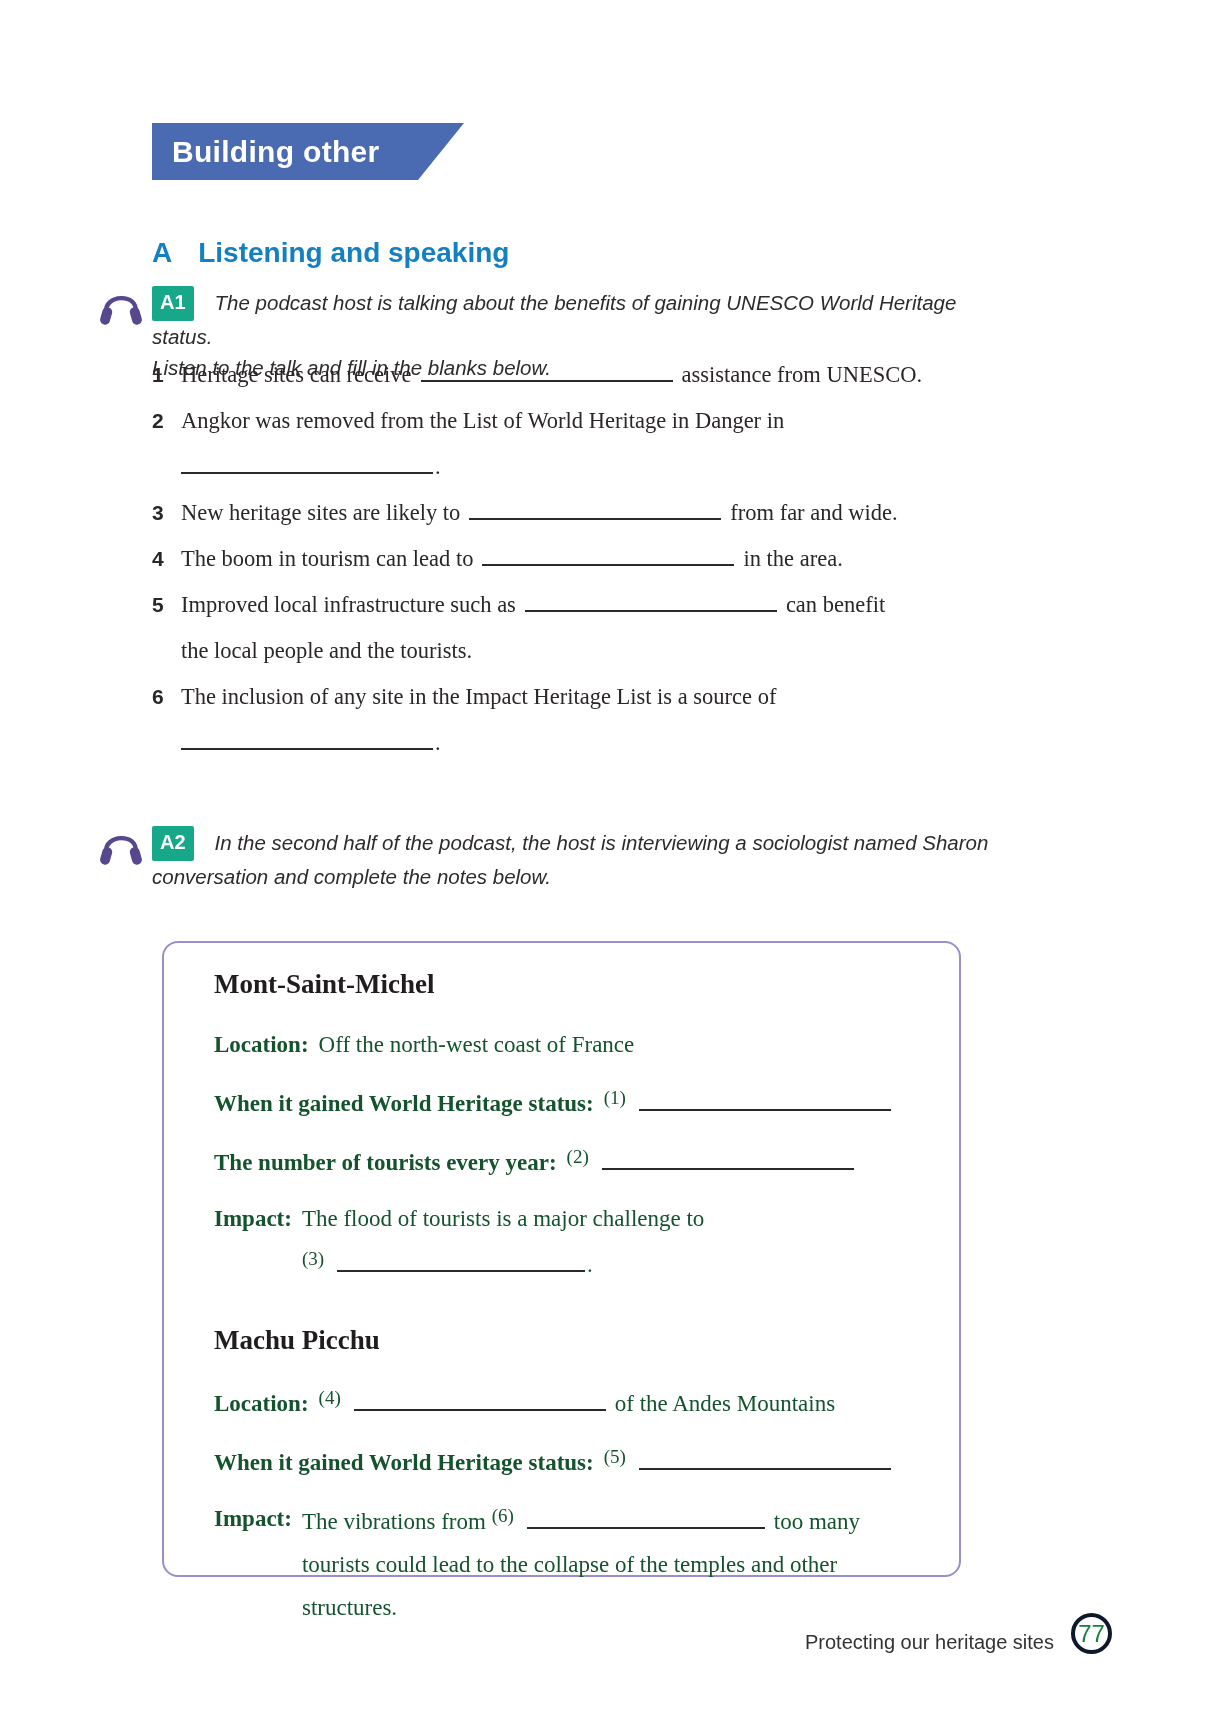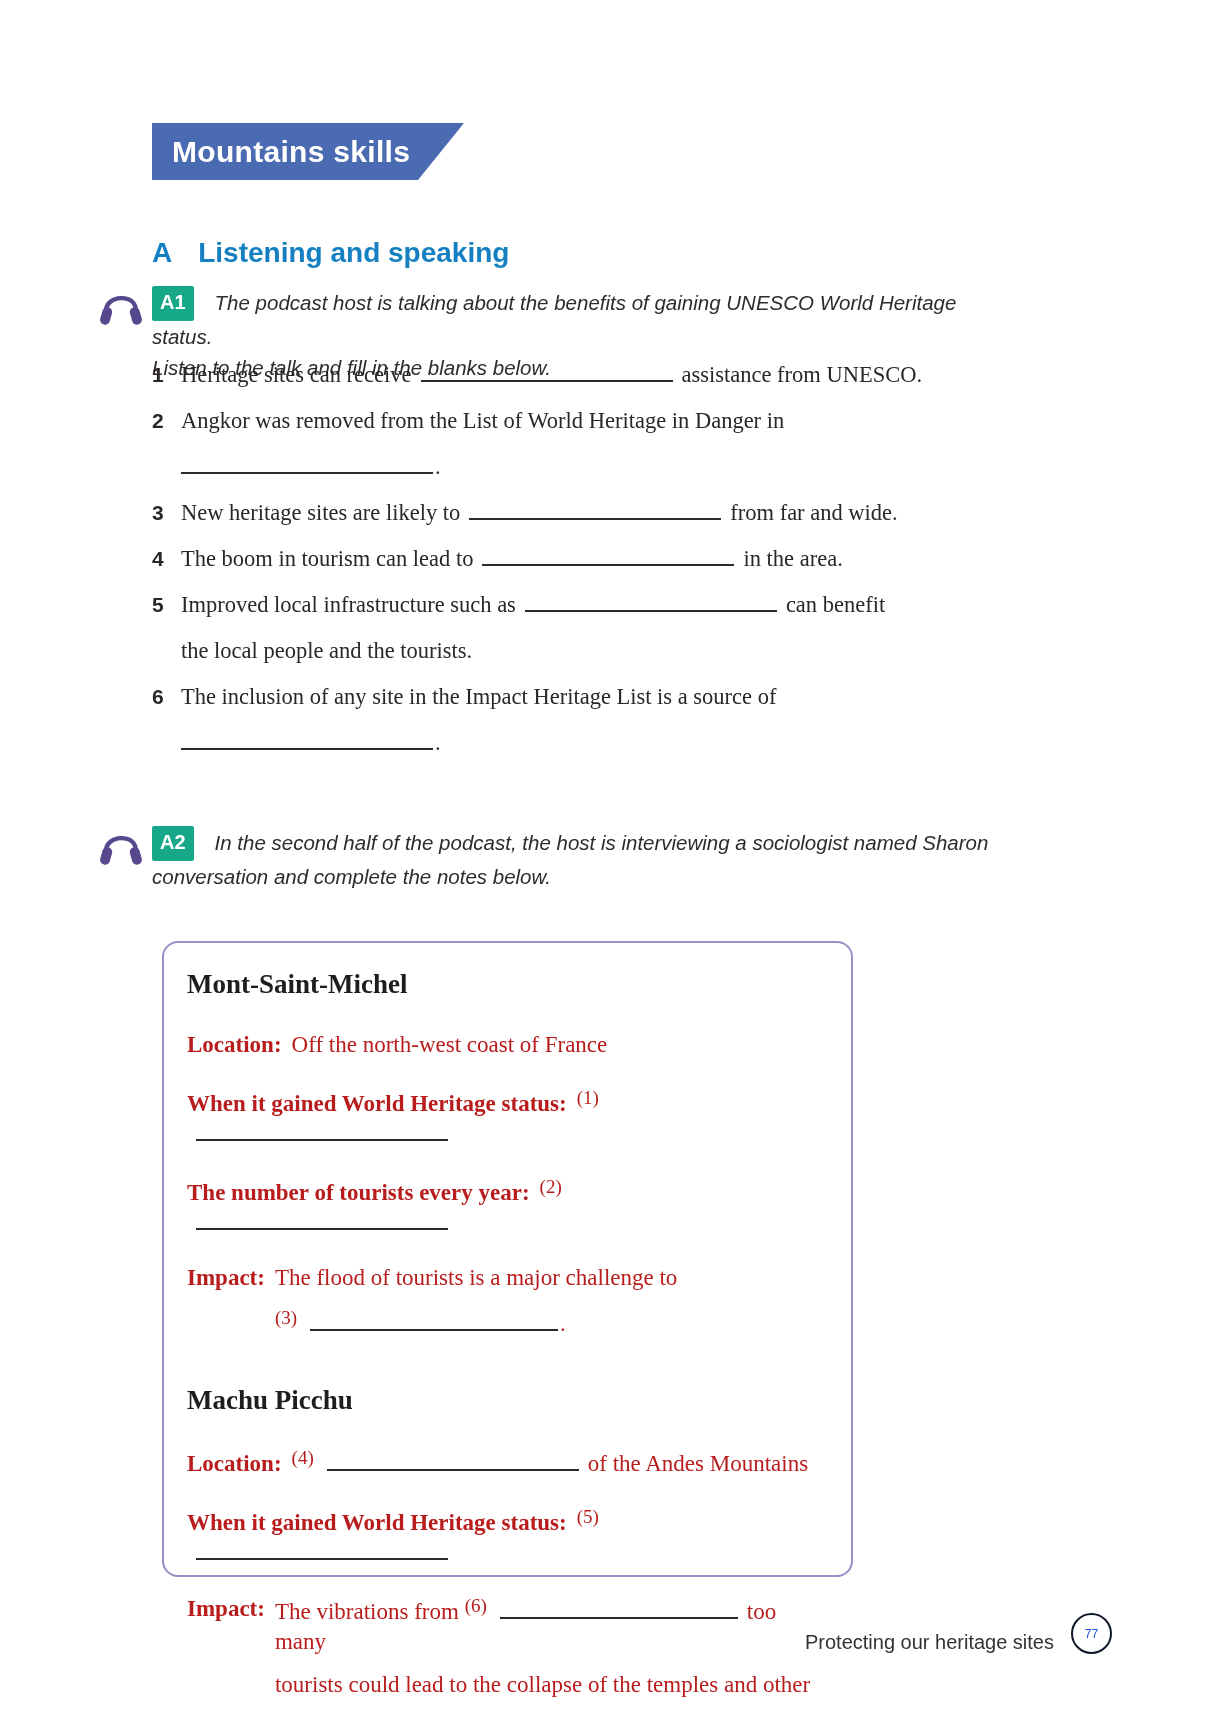--- a/index.html
+++ b/index.html
@@ -57,54 +57,54 @@
     margin:0 9px; vertical-align:baseline;
   }
   .w252 { width:252px; }
   .w248 { width:248px; }
   .w238 { width:238px; }
   .blank.lead { margin-left:0; }
   .blank.tail { margin-right:2px; }
 
   
   .notes-box {
-    position:absolute; left:162px; top:941px; width:691px; height:636px;
+    position:absolute; left:162px; top:941px; width:799px; height:636px;
     border:2.5px solid #9790c9; border-radius:16px; background:#ffffff;
-    padding:26px 38px 30px 23px;
+    padding:26px 38px 30px 50px;
   }
   .note-title { font-size:27px; font-weight:bold; color:#211d1e; margin-bottom:30px; }
   .note-title.machu { margin-top:46px; }
-  .note-row { font-size:23px; color:#b91c1c; margin-bottom:26px; line-height:1.3;font-family:Liberation Serif, serif; }
+  .note-row { font-size:23px; color:#14532d; margin-bottom:26px; line-height:1.3;font-family:Liberation Serif, serif; }
   .nlabel { font-weight:bold; margin-right:10px; }
   .ref { font-size:19px; vertical-align:7px; margin-right:4px; }
   .impact-row { display:flex; }
   .impact-row .nlabel { flex:none;text-align:center; }
   .impact-content .iline { display:block; }
   .impact-content .iline + .iline { margin-top:13px; }
 
   
   .footer {
     position:absolute; top:1613px; right:95px;
     display:flex; align-items:flex-end; gap:17px;
     font-family:"Liberation Sans", sans-serif; color:#333333;
   }
   .footer-text { font-size:20px; }
   .page-circle {
-    width:41px; height:41px; border:2px solid #0f172a; border-radius:50%;
+    width:41px; height:41px; border:4px solid #0f172a; border-radius:50%;
     display:flex; align-items:center; justify-content:center;
-    font-size:12px; color:#1d4ed8;
+    font-size:24px; color:#15803d;
   }
 </style>
 </head>
 <body>
 
 <div class="page">
 
   <div class="banner">
-    <span class="banner-label">Mountains skills</span>
+    <span class="banner-label">Building other</span>
   </div>
 
   <div class="section-heading">
     <span>A</span>
     <span>Listening and speaking</span>
   </div>
 
   <section class="activity a1">
     <span class="hp-icon">
       <svg viewBox="0 0 48 48" width="50" height="52">

